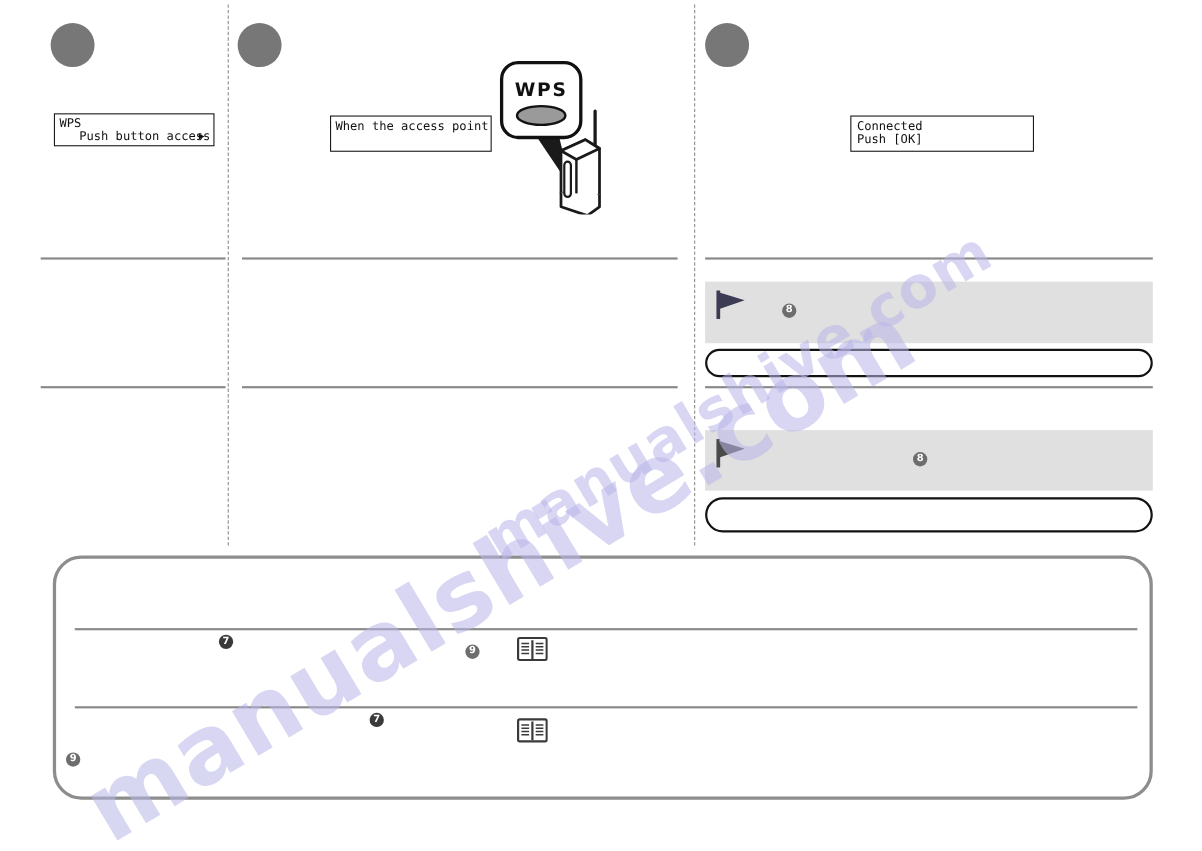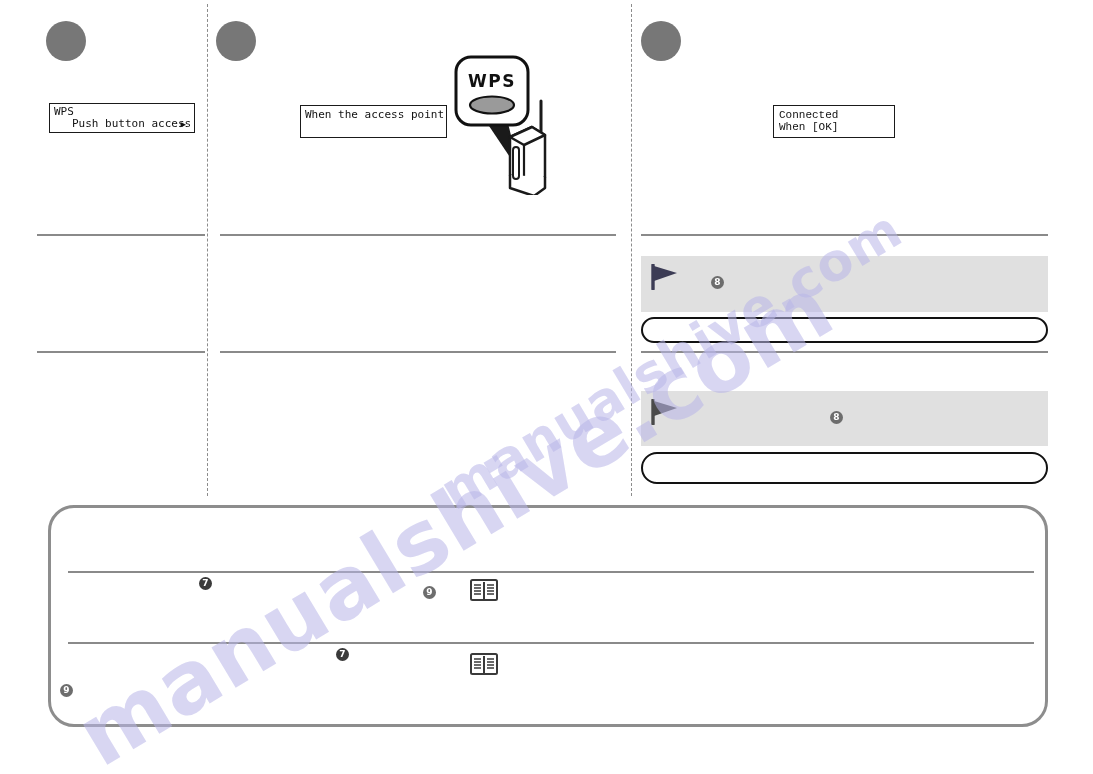--- a/index.html
+++ b/index.html
@@ -141,23 +141,23 @@
       </svg>
     </div>
 
     <div class="hrule" style="left:220px;top:234px;width:396px;"></div>
     <div class="hrule" style="left:220px;top:351px;width:396px;"></div>
   </div>
 
   <div>
     <div class="step-circle" style="left:641px;top:21px;"></div>
 
-    <div class="lcd lcd-clip" style="left:773px;top:105px;width:122px;height:33px;padding:3px 0 0 5px;font-family:Liberation Mono, monospace;">
+    <div class="lcd lcd-clip" style="left:773px;top:105px;width:167px;height:33px;padding:3px 0 0 5px;">
       <div class="lcd-line" style="font-size:11px;">Connected</div>
-      <div class="lcd-line" style="font-size:11px;">When [OK]</div>
+      <div class="lcd-line" style="font-size:11px;">Push [OK]</div>
     </div>
 
     <div class="hrule" style="left:641px;top:234px;width:407px;"></div>
 
     <div class="note-bar" style="left:641px;top:256px;width:407px;height:56px;">
       <svg class="flag-icon" viewBox="0 0 30 26">
         <path d="M4,1 L4,25" stroke="#3c3c55" stroke-width="3.4" stroke-linecap="round"></path>
         <path d="M5,2 L28,9 L5,17 Z" fill="#3c3c55"></path>
       </svg>
       <span class="numcircle ring" style="left:70px;top:20px;">8</span>

